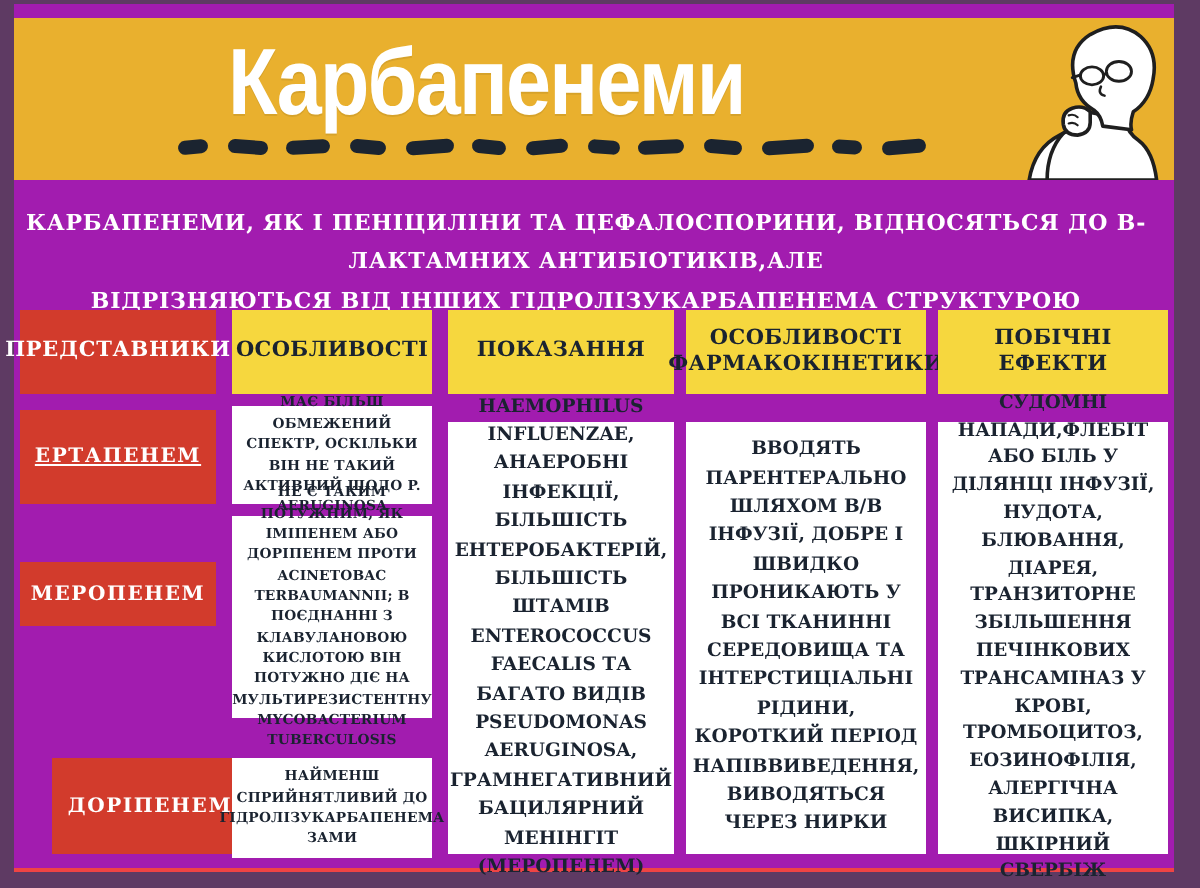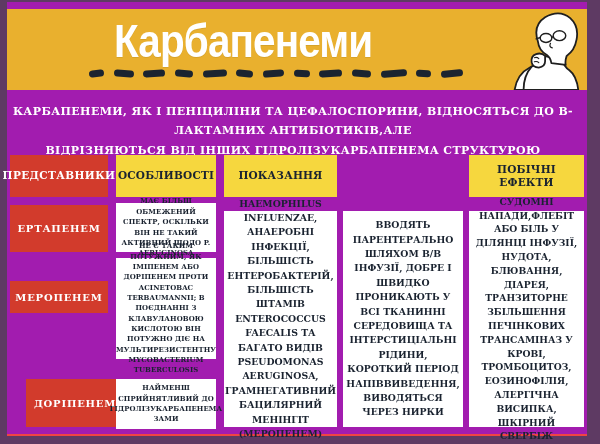--- a/index.html
+++ b/index.html
@@ -66,21 +66,21 @@
     display:flex;align-items:center;justify-content:center;text-align:center;
     font-weight:bold;font-size:10.5px;line-height:1.25;letter-spacing:0.2px;
     padding:2px 3px;
   }
   .colhead.red{background:#d23b2c;color:#ffffff;letter-spacing:0.4px;}
   .repbox{
     background:#d23b2c;color:#ffffff;
     display:flex;align-items:center;justify-content:center;text-align:center;
     font-weight:bold;font-size:10px;letter-spacing:0.8px;
   }
-  .rep1{top:203px;height:47px;}
+  .rep1{top:203px;height:47px;text-decoration:underline;}
   .rep2{top:279px;height:32px;}
   .rep3{top:377px;height:48px;margin-left:16px;}
   .card{
     background:#ffffff;color:#1a2330;
     display:flex;align-items:center;justify-content:center;text-align:center;
     font-weight:bold;
   }
   .feat{font-size:6.9px;line-height:1.5;letter-spacing:0.1px;padding:4px 5px;}
   .feat1{top:201px;height:49px;}
   .feat2{top:256px;height:101px;}
@@ -129,20 +129,21 @@
     </div>
 
     <div class="intro">
       <div>КАРБАПЕНЕМИ, ЯК І ПЕНІЦИЛІНИ ТА ЦЕФАЛОСПОРИНИ, ВІДНОСЯТЬСЯ ДО В-ЛАКТАМНИХ АНТИБІОТИКІВ,АЛЕ</div>
       <div>ВІДРІЗНЯЮТЬСЯ ВІД ІНШИХ ГІДРОЛІЗУКАРБАПЕНЕМА СТРУКТУРОЮ</div>
     </div>
 
     <div class="cell c2 colhead">ОСОБЛИВОСТІ</div>
     <div class="cell c1 colhead red">ПРЕДСТАВНИКИ</div>
     <div class="cell c3 colhead">ПОКАЗАННЯ</div>
+    <div class="cell c4 colhead">ОСОБЛИВОСТІ ФАРМАКОКІНЕТИКИ</div>
     <div class="cell c5 colhead">ПОБІЧНІ ЕФЕКТИ</div>
 
     <div class="cell c1 repbox rep1">ЕРТАПЕНЕМ</div>
     <div class="cell c1 repbox rep2">МЕРОПЕНЕМ</div>
     <div class="cell c1 repbox rep3">ДОРІПЕНЕМ</div>
 
     <div class="cell c2 card feat feat1">МАЄ БІЛЬШ ОБМЕЖЕНИЙ СПЕКТР, ОСКІЛЬКИ ВІН НЕ ТАКИЙ АКТИВНИЙ ЩОДО P. AERUGINOSA</div>
     <div class="cell c2 card feat feat2">НЕ Є ТАКИМ ПОТУЖНИМ, ЯК ІМІПЕНЕМ АБО ДОРІПЕНЕМ ПРОТИ ACINETOBAC TERBAUMANNII; В ПОЄДНАННІ З КЛАВУЛАНОВОЮ КИСЛОТОЮ ВІН ПОТУЖНО ДІЄ НА МУЛЬТИРЕЗИСТЕНТНУ MYCOBACTERIUM TUBERCULOSIS</div>
     <div class="cell c2 card feat feat3">НАЙМЕНШ СПРИЙНЯТЛИВИЙ ДО ГІДРОЛІЗУКАРБАПЕНЕМА ЗАМИ</div>
 

